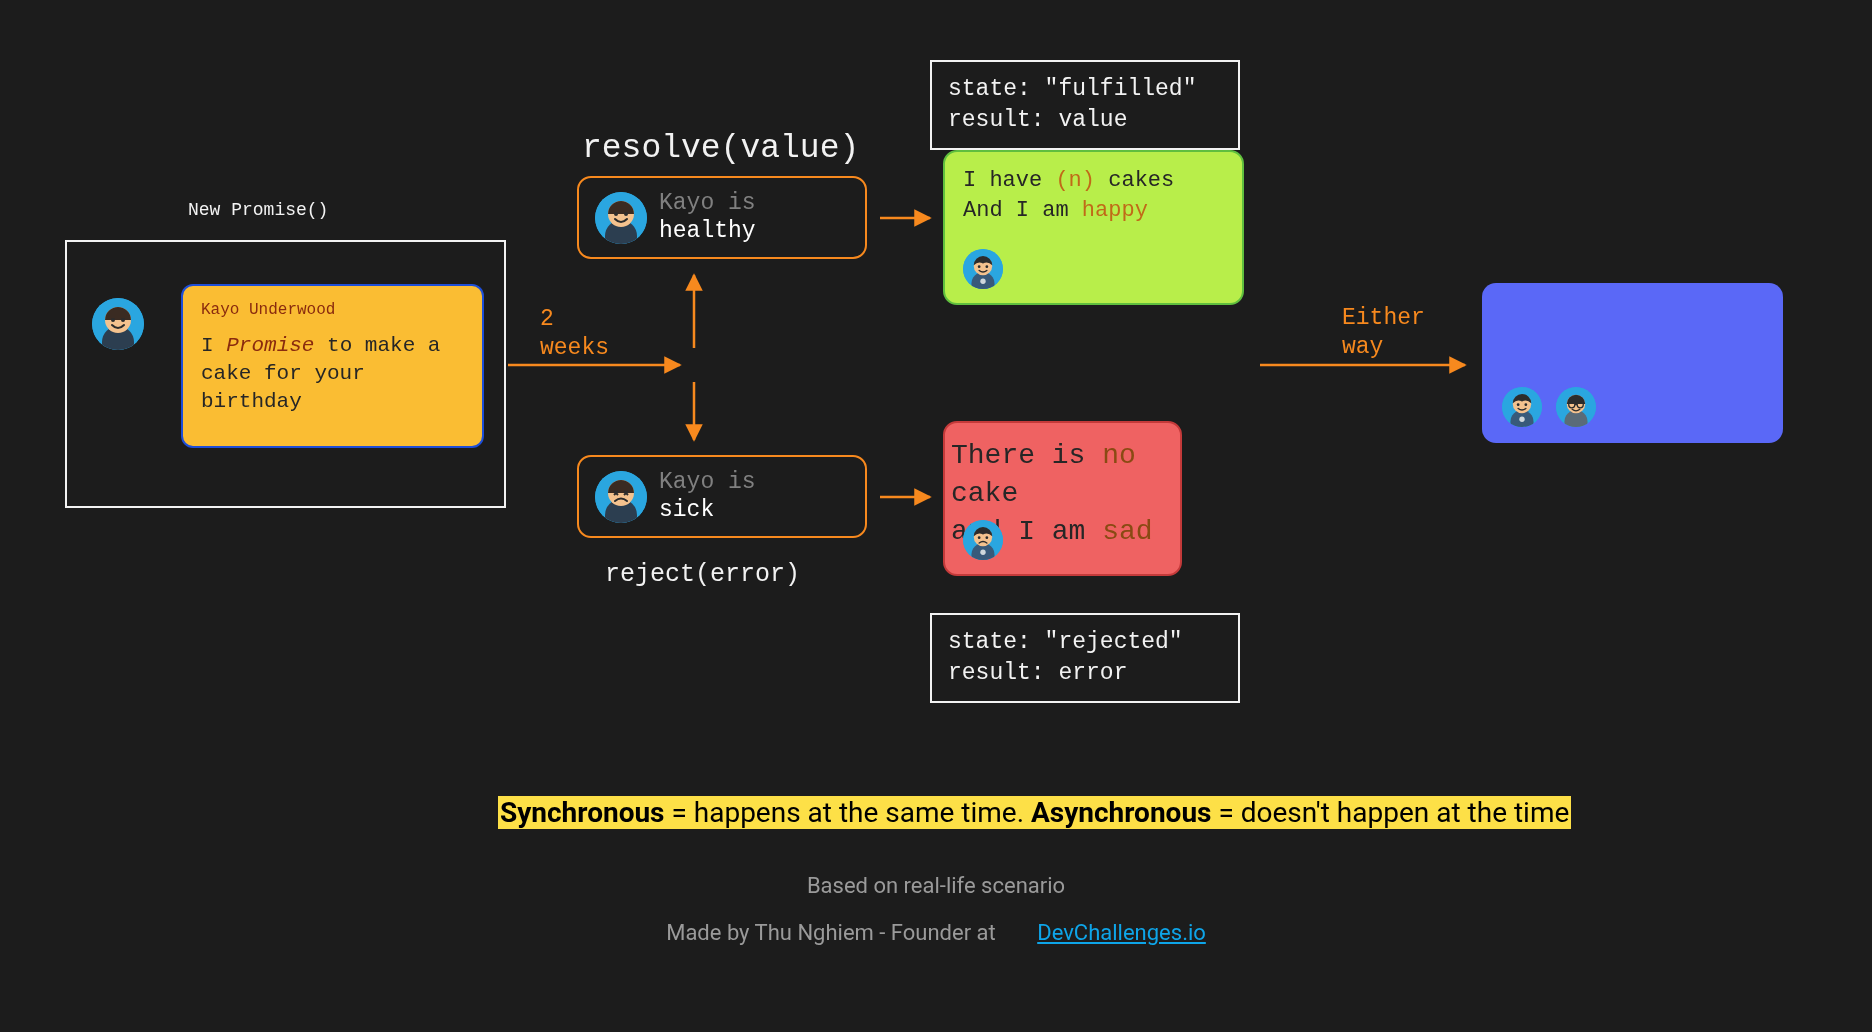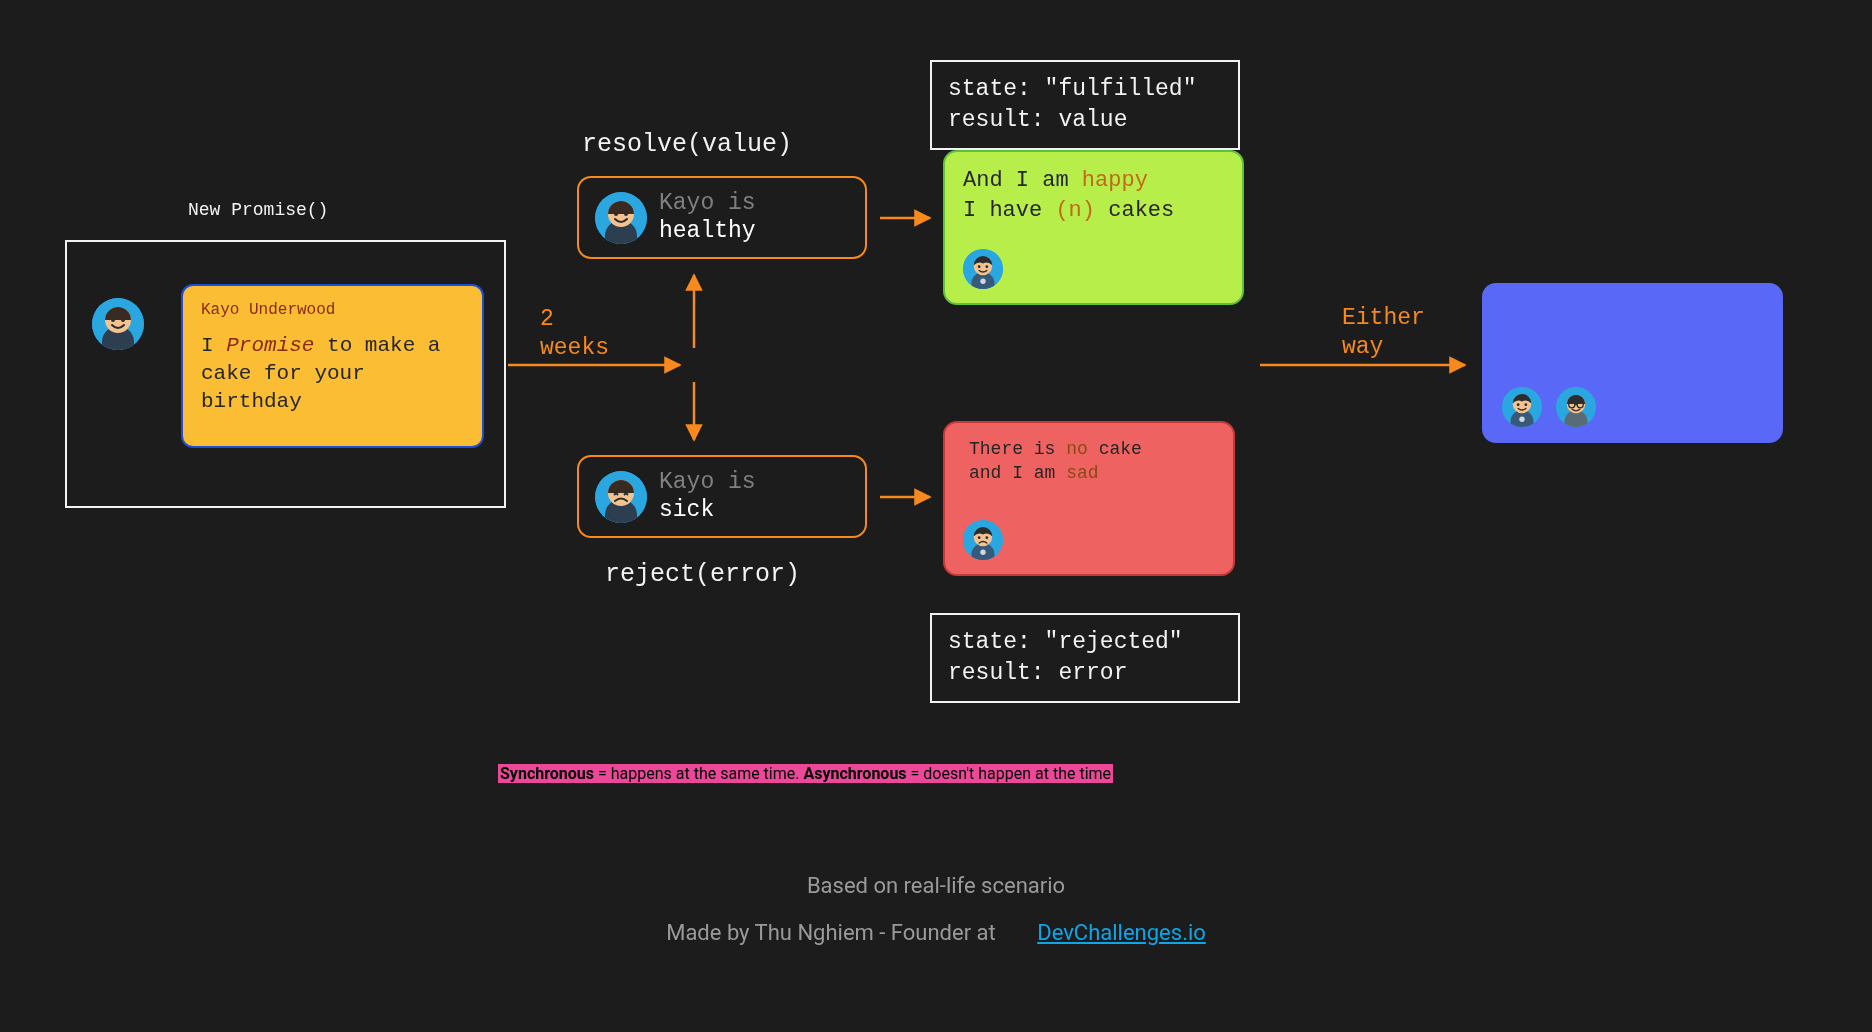--- a/index.html
+++ b/index.html
@@ -69,21 +69,21 @@
     display:flex; align-items:center;
     padding:0 18px 0 16px;
     gap:12px;
     font-size:23px;
   }
   .state-card .txt { color:#808080; line-height:1.2; }
   .state-card .hl  { color:#ffffff; }
   .healthy-card { left:577px; top:176px; }
   .sick-card    { left:577px; top:455px; }
 
-  .resolve-label { position:absolute; left:582px; top:130px; font-size:25px; color:#f2f2f2; }
+  .resolve-label { position:absolute; left:582px; top:130px; font-size:33px; color:#f2f2f2; }
   .reject-label  { position:absolute; left:605px; top:560px; font-size:25px; color:#f2f2f2; }
 
   
   .info-box {
     position:absolute;
     width:310px;
     border:2px solid #f2f2f2;
     box-sizing:border-box;
     padding:12px 16px;
     font-size:23px;
@@ -107,28 +107,28 @@
     font-size:22px;
     line-height:1.35;
   }
   .green-card .hl { color:#c06a18; }
   .green-card .av-row { position:absolute; left:18px; bottom:14px; display:flex; gap:12px; }
 
   
   .red-card {
     position:absolute;
     left:943px; top:421px;
-    width:292px; height:155px;
+    width:239px; height:155px;
     background:#ef6262;
     border:2px solid #c43a3a;
     border-radius:14px;
     box-sizing:border-box;
-    padding:14px 24px;
+    padding:14px 6px;
     color:#262626;
-    font-size:18px;
+    font-size:28px;
     line-height:1.35;
   }
   .red-card .hl { color:#8a4a13; }
   .red-card .av-row { position:absolute; left:18px; bottom:14px; display:flex; gap:12px; }
 
   
   .blue-card {
     position:absolute;
     left:1482px; top:283px;
     width:301px; height:160px;
@@ -143,24 +143,24 @@
   .blue-card .av-row { position:absolute; left:20px; bottom:16px; display:flex; gap:14px; }
 
   
   .orange-label { position:absolute; color:#f7891e; font-size:23px; line-height:1.25; }
   .lbl-2weeks { left:540px; top:305px; text-align:left; }
   .lbl-either { left:1342px; top:304px; text-align:left; }
 
   
   .def-strip {
     position:absolute;
-    left:498px; top:764px;
-    background:#ec4899;
+    left:498px; top:796px;
+    background:#fde047;
     color:#000000;
-    font-size:16px;
+    font-size:28px;
     padding:0 2px;
   }
   .def-strip b { font-weight:700; }
   .subtitle {
     position:absolute;
     width:100%;
     text-align:center;
     color:#9a9a9a;
     font-size:22px;
   }
@@ -306,24 +306,24 @@
   <div>state: "fulfilled"</div>
   <div>result: value</div>
 </div>
 <div class="info-box info-rejected mono">
   <div>state: "rejected"</div>
   <div>result: error</div>
 </div>
 
 <div class="green-card mono">
   <div>
+    <span>I have </span><span class="hl">(n)</span><span> cakes</span>
+  </div>
+  <div>
     <span>And I am </span><span class="hl">happy</span>
-  </div>
-  <div>
-    <span>I have </span><span class="hl">(n)</span><span> cakes</span>
   </div>
   <div class="av-row">
     <div class="avatar av-sm">
         <svg viewBox="0 0 52 52">
           <use href="#face-boy"></use>
         </svg>
       </div>
   </div>
 </div>
 

